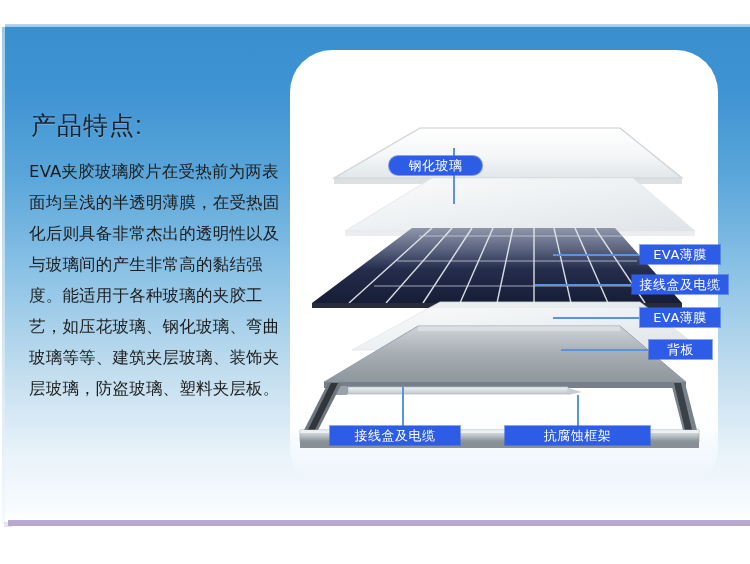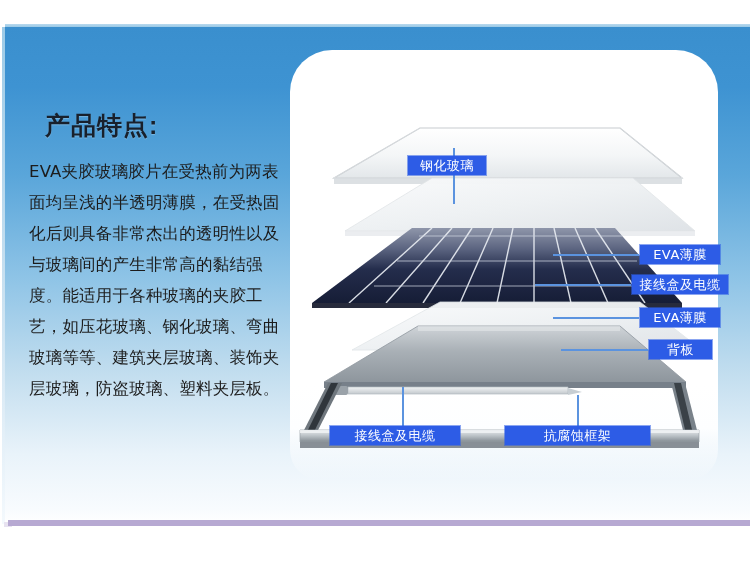--- a/index.html
+++ b/index.html
@@ -31,22 +31,22 @@
     background:#b7a9d2;
   }
   .bottom-rule-shadow{
     position:absolute;left:4px;top:522px;width:8px;height:5px;
     background:#e7e2f0;
   }
 
   
   .text-col{position:absolute;left:24px;top:85px;width:262px;}
   .title{
-    font-size:25px;font-weight:bold;color:#18202c;letter-spacing:1px;
-    margin:0 0 16px 16px;line-height:1.1;
+    font-size:25px;font-weight:normal;color:#18202c;letter-spacing:1px;
+    margin:0 0 16px 2px;line-height:1.1;
     text-shadow:0 1px 1px rgba(255,255,255,.25);
   }
   .body-text{
     font-size:16.5px;color:#1c1c1c;line-height:31px;
     font-family:"DejaVu Sans","Liberation Sans",sans-serif;
     letter-spacing:.2px;font-weight:400;
   }
 
   
   .white-panel{
@@ -62,21 +62,21 @@
 
   
   .lbl{
     position:absolute;background:#2d5ce6;color:#ffffff;
     font-size:13px;line-height:19px;height:19px;
     font-family:"DejaVu Sans","Liberation Sans",sans-serif;
     text-align:center;white-space:nowrap;
     box-shadow:0 0 0 1px rgba(45,92,230,.55);
     letter-spacing:.5px;
   }
-  .lbl-top{left:403px;top:129px;width:78px;}
+  .lbl-top{left:384px;top:129px;width:93px;border-radius:9px;}
   .lbl-eva1{left:635px;top:218px;width:80px;}
   .lbl-cell{left:627px;top:248px;width:96px;}
   .lbl-eva2{left:635px;top:281px;width:80px;}
   .lbl-back{left:644px;top:313px;width:63px;}
   .lbl-jbox{left:325px;top:399px;width:130px;}
   .lbl-frame{left:500px;top:399px;width:145px;}
 
   
   .conn{position:absolute;background:#5b93df;}
 </style>

